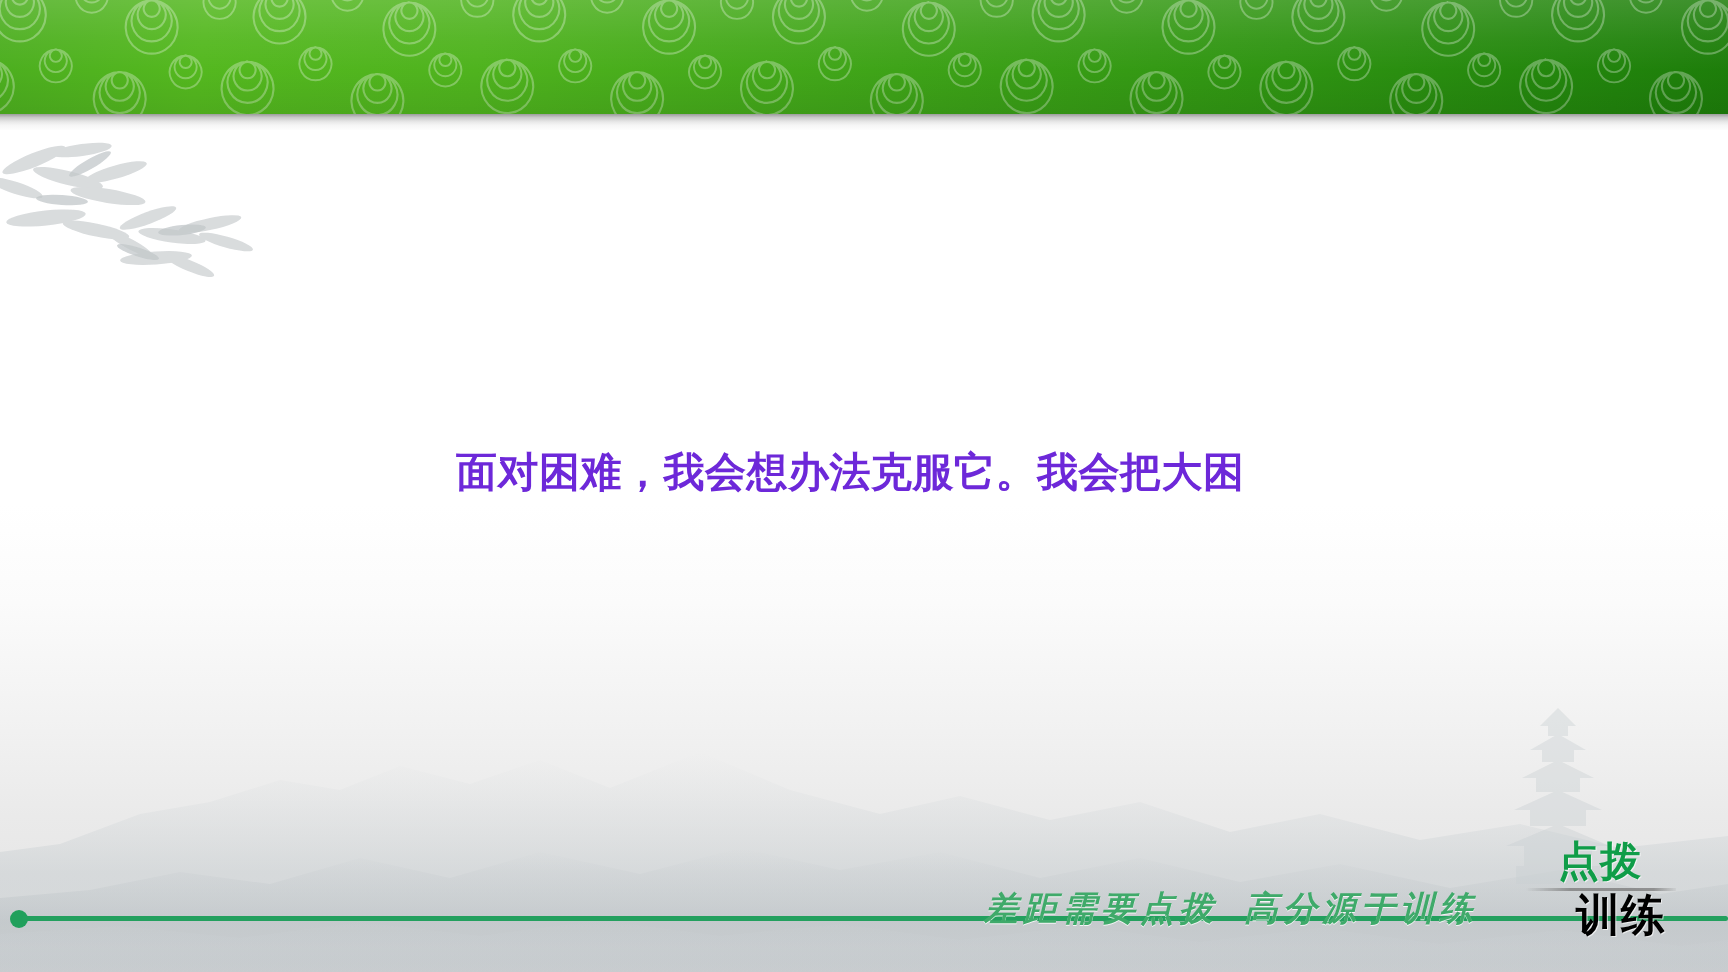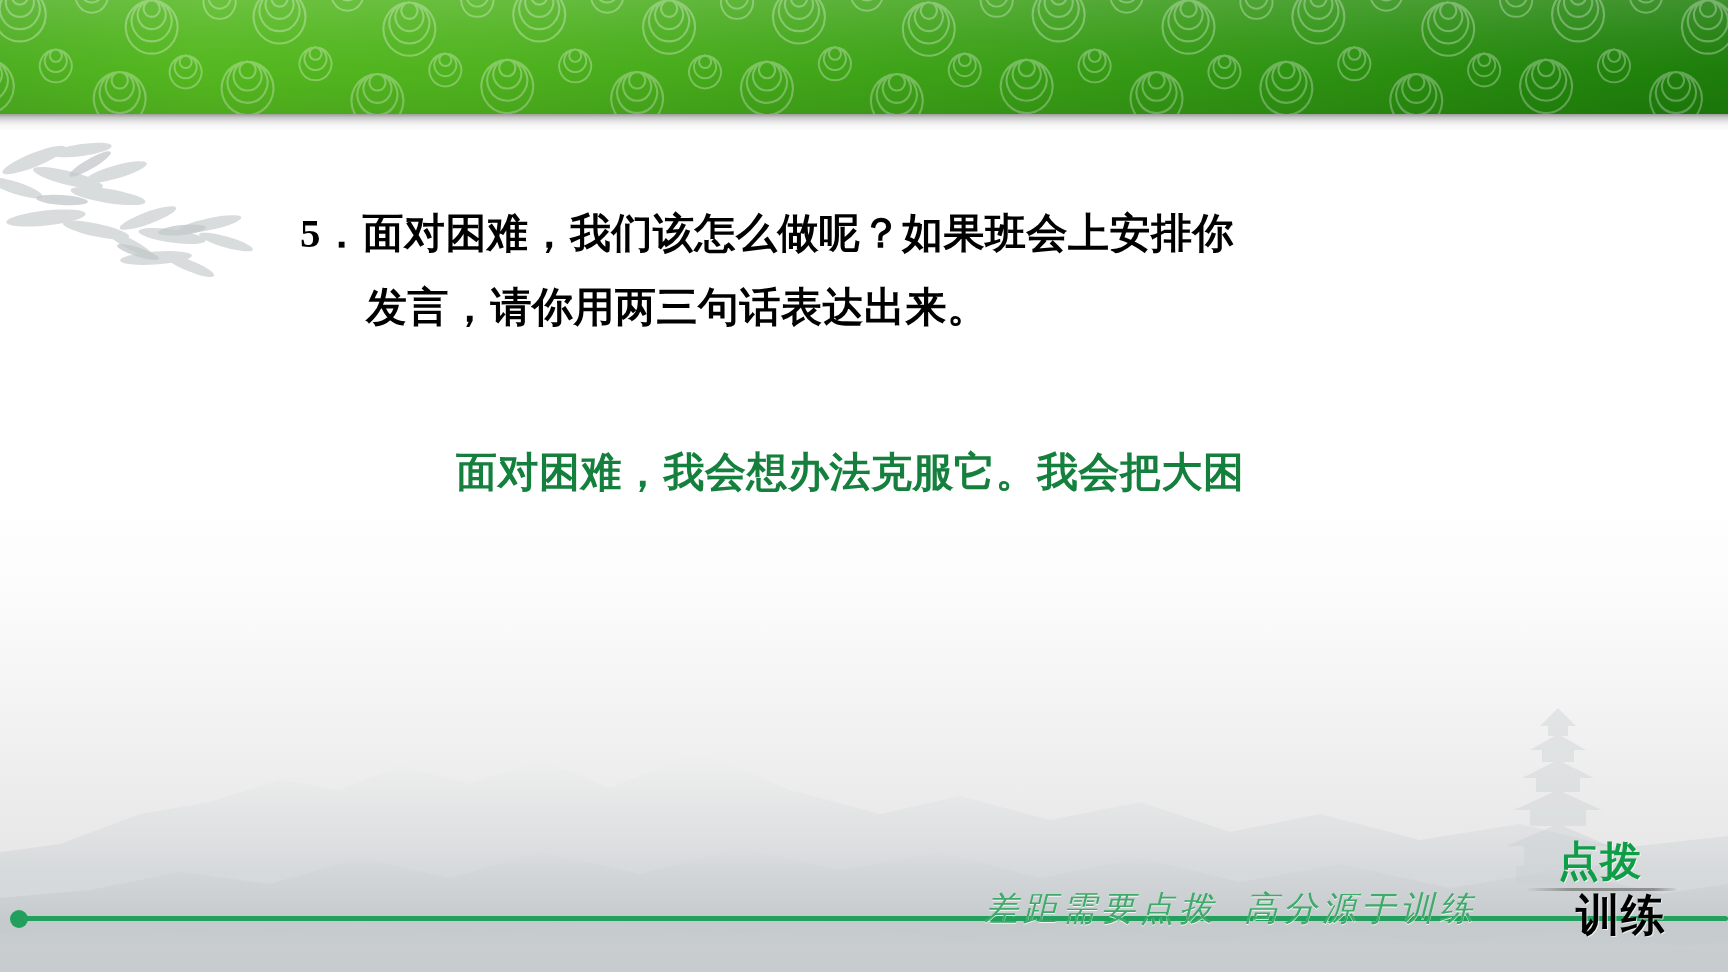--- a/index.html
+++ b/index.html
@@ -140,21 +140,21 @@
   .q-num {
     font-weight: 700;
     font-family: "Liberation Serif", "DejaVu Serif", serif;
   }
 
   .answer {
     position: absolute;
     left: 368px;
     top: 435px;
     width: 1000px;
-    color: #15803d;
+    color: #6d28d9;
     font-size: 41px;
     line-height: 74px;
     letter-spacing: .5px;
     font-weight: 700;
     font-family: "Liberation Serif", "DejaVu Serif", serif;
   }
   .answer .a-line { display: block; white-space: nowrap; }
   .answer .a-line.indent { padding-left: 88px; }
 
   
@@ -180,21 +180,21 @@
   .tagline {
     position: absolute;
     right: 250px;
     top: 886px;
     color: #3faa6a;
     font-size: 34px;
     letter-spacing: 5px;
     white-space: nowrap;
     font-family: "Liberation Serif", "DejaVu Serif", serif;
     font-style: italic;
-    font-weight: 400;
+    font-weight: 700;
     text-shadow: 0 1px 0 rgba(255,255,255,.8);
   }
   .tagline .gap { display: inline-block; width: 26px; }
 
   
   .brand {
     position: absolute;
     right: 18px;
     top: 834px;
     width: 180px;
@@ -408,24 +408,20 @@
     <g fill="#bfc4c7" opacity=".75">
       <ellipse cx="104" cy="38" rx="24" ry="5" transform="rotate(-30 104 38)"></ellipse>
       <ellipse cx="76" cy="74" rx="26" ry="5" transform="rotate(4 76 74)"></ellipse>
       <ellipse cx="196" cy="104" rx="24" ry="5" transform="rotate(-6 196 104)"></ellipse>
       <ellipse cx="152" cy="126" rx="22" ry="4.5" transform="rotate(18 152 126)"></ellipse>
     </g>
   </svg>
 
   <div class="content">
 
-    <div class="question">
-      <span class="q-line"><span class="q-num">5</span><span>．</span><span>面对困难，我们该怎么做呢？如果班会上安排你</span></span>
-      <span class="q-line indent">发言，请你用两三句话表达出来。</span>
-    </div>
 
     <div class="answer">
       <span class="a-line indent">面对困难，我会想办法克服它。我会把大困</span>
     </div>
 
   </div>
 
   <div class="footer-dot"></div>
   <div class="footer-rule"></div>
 

